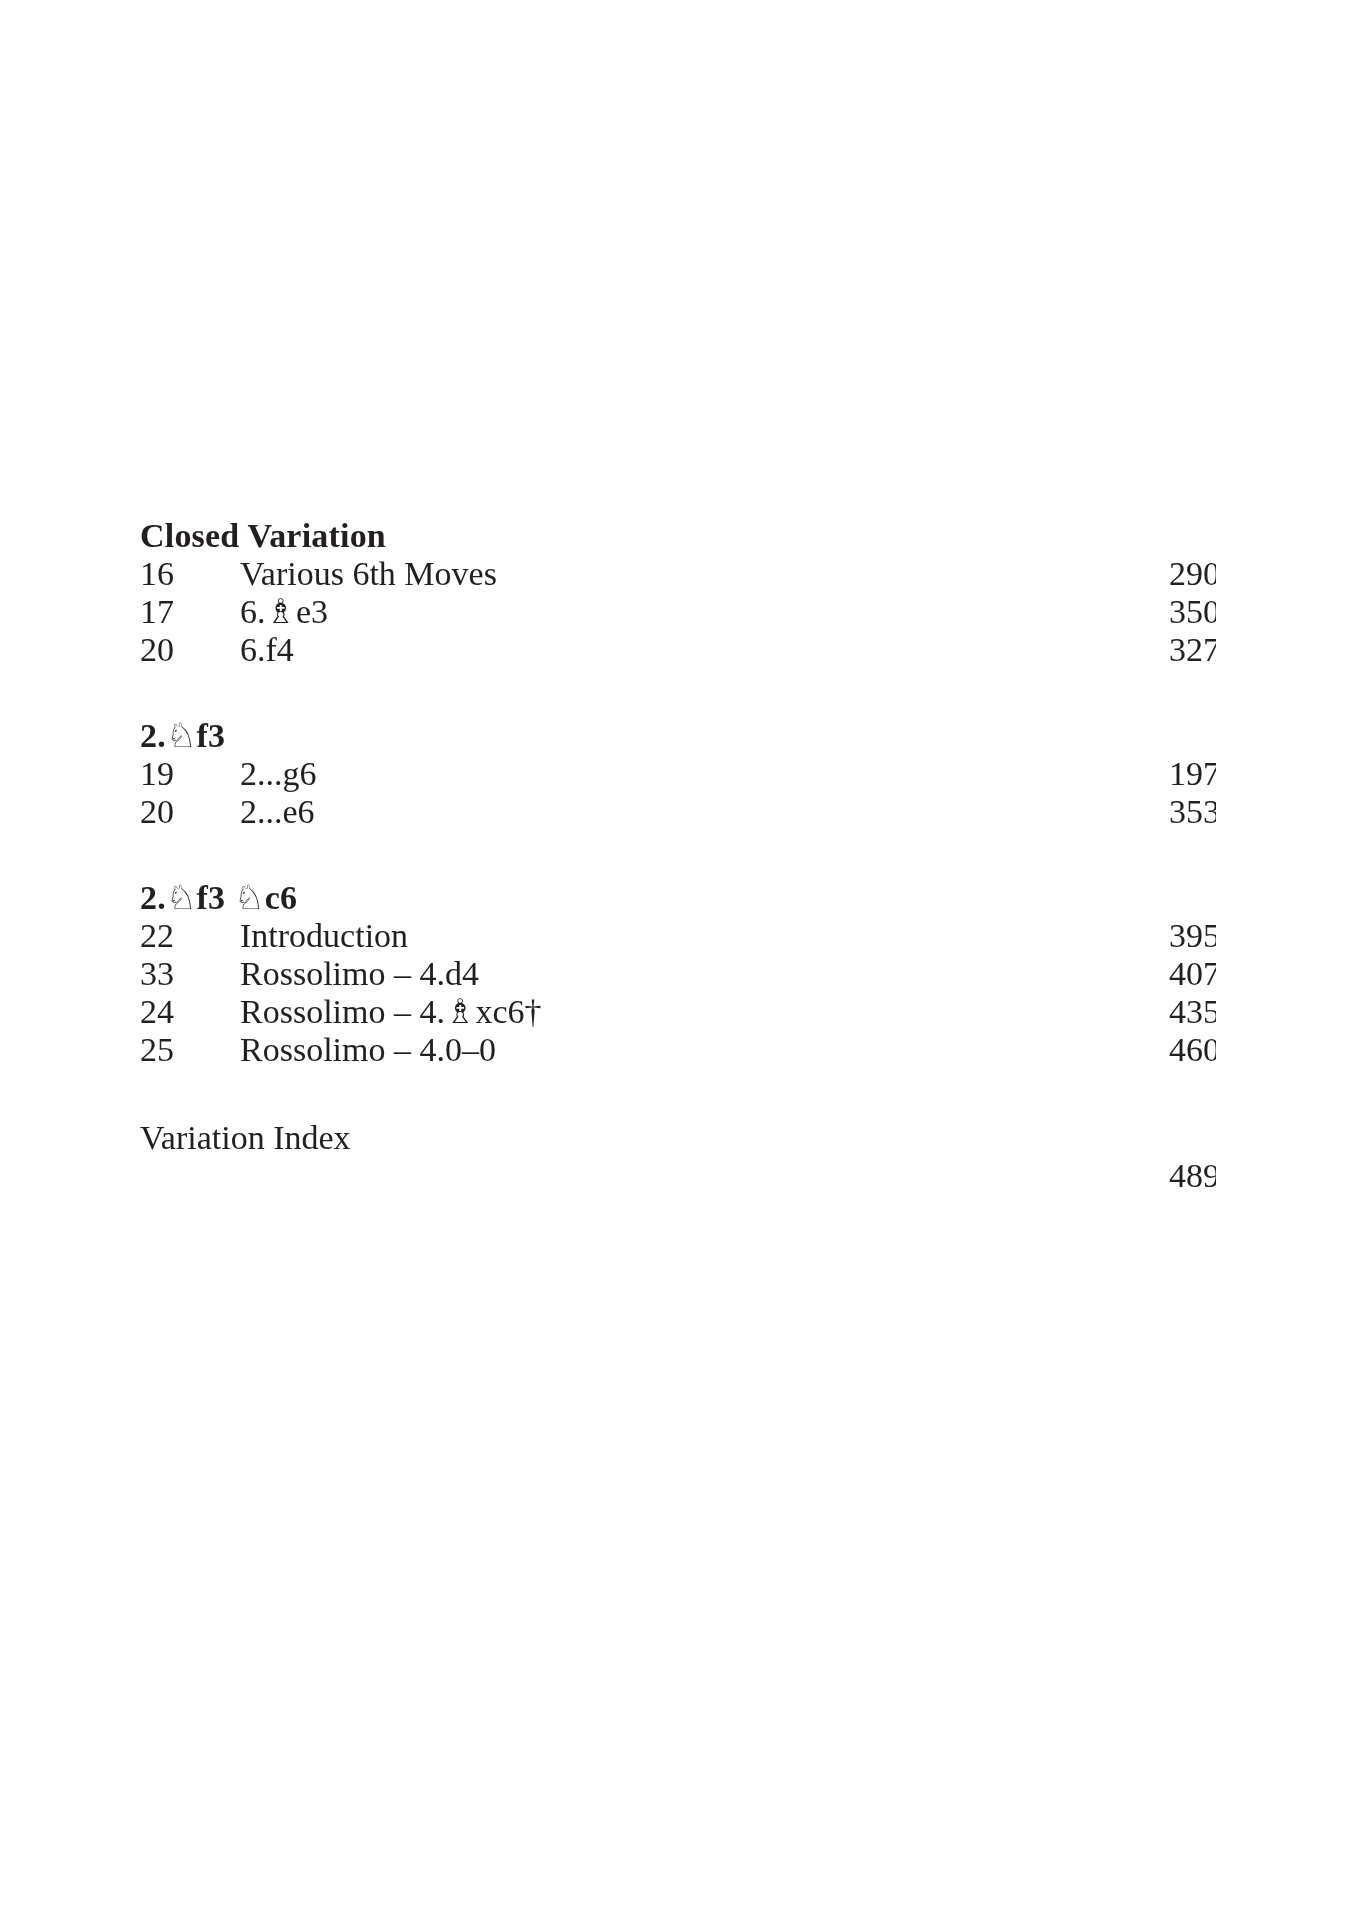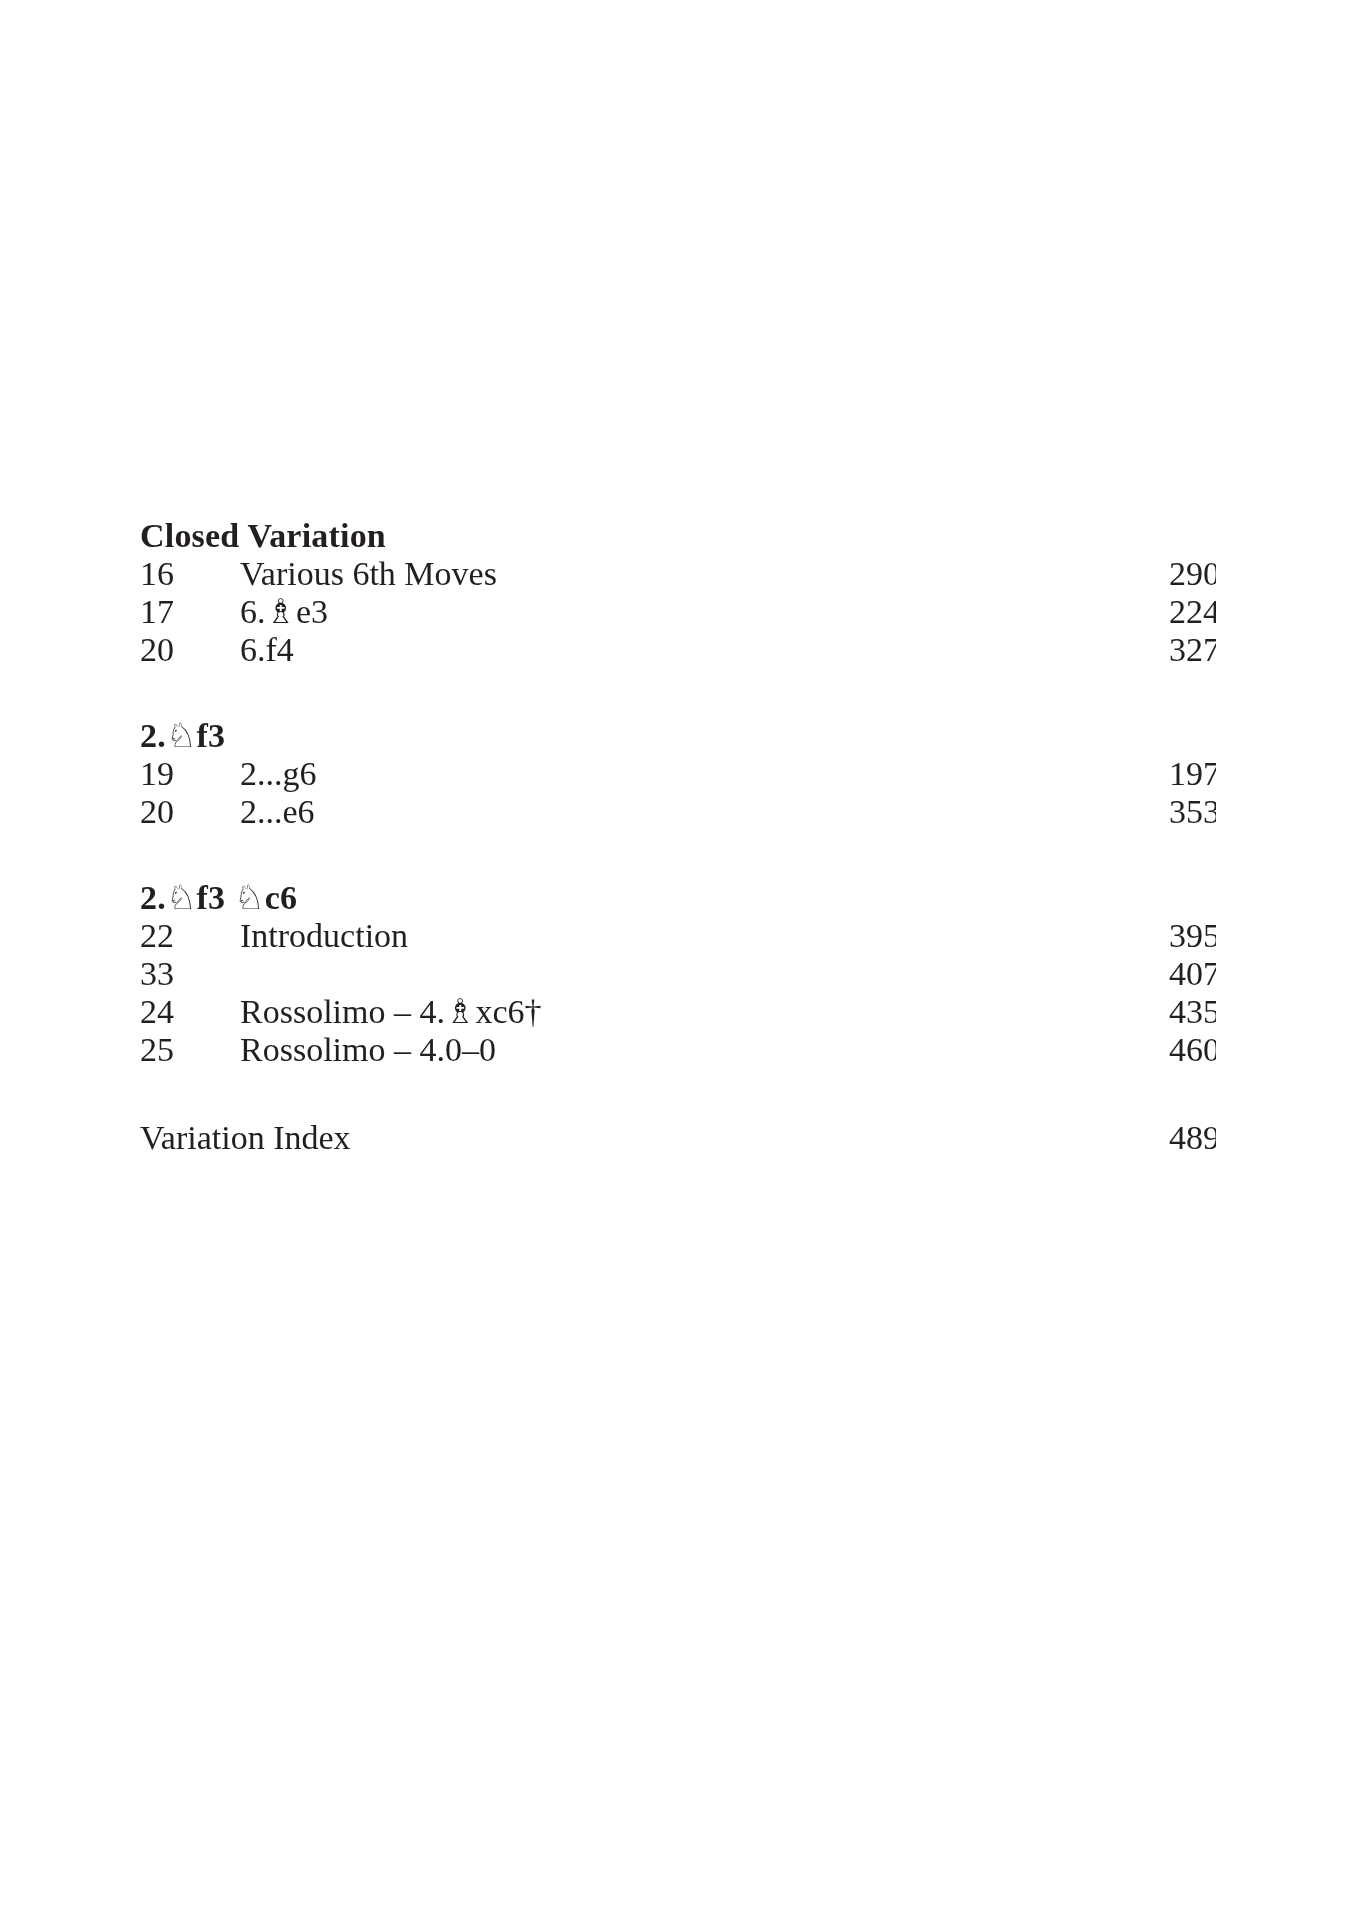--- a/index.html
+++ b/index.html
@@ -46,20 +46,21 @@
   }
   .page-num {
     flex: 0 0 auto;
     margin-left: auto;
     text-align: right;
   }
   .index-row {
     display: flex;
     align-items: flex-start;
     margin-top: 50px;
+    flex-direction: column;
   }
   .index-title {
     flex: 1 1 auto;
   }
 </style>
 </head>
 <body>
 
 <div class="page">
   <main class="toc">
@@ -67,21 +68,21 @@
     <section class="toc-section">
       <h2 class="section-heading">Closed Variation</h2>
       <div class="toc-row">
         <span class="chapter-num">16</span>
         <span class="chapter-title">Various 6th Moves</span>
         <span class="page-num">290</span>
       </div>
       <div class="toc-row">
         <span class="chapter-num">17</span>
         <span class="chapter-title">6.♗e3</span>
-        <span class="page-num">224</span>
+        <span class="page-num">350</span>
       </div>
       <div class="toc-row">
         <span class="chapter-num">20</span>
         <span class="chapter-title">6.f4</span>
         <span class="page-num">327</span>
       </div>
     </section>
 
     <section class="toc-section">
       <h2 class="section-heading">2.♘f3</h2>
@@ -99,20 +100,21 @@
 
     <section class="toc-section">
       <h2 class="section-heading">2.♘f3 ♘c6</h2>
       <div class="toc-row">
         <span class="chapter-num">22</span>
         <span class="chapter-title">Introduction</span>
         <span class="page-num">395</span>
       </div>
       <div class="toc-row">
         <span class="chapter-num">33</span>
+        <span class="chapter-title">Rossolimo – 4.d4</span>
         <span class="page-num">407</span>
       </div>
       <div class="toc-row">
         <span class="chapter-num">24</span>
         <span class="chapter-title">Rossolimo – 4.♗xc6†</span>
         <span class="page-num">435</span>
       </div>
       <div class="toc-row">
         <span class="chapter-num">25</span>
         <span class="chapter-title">Rossolimo – 4.0–0</span>

